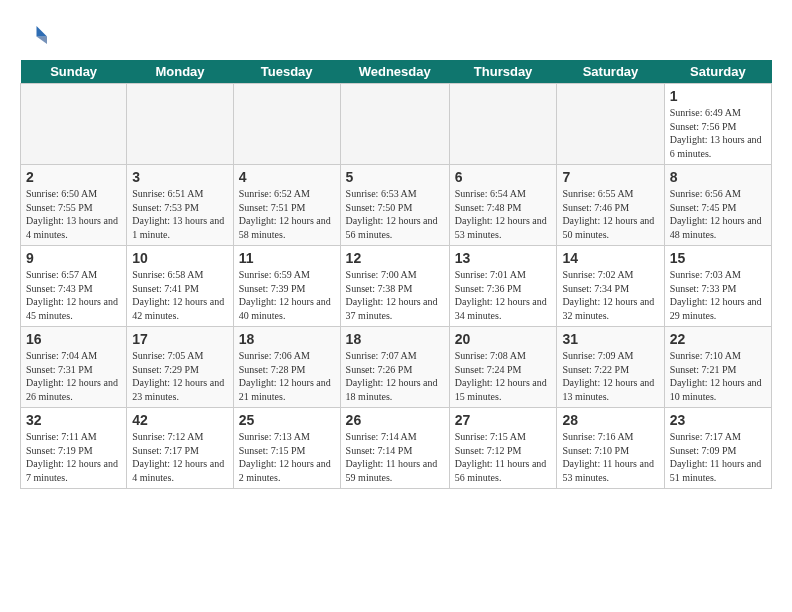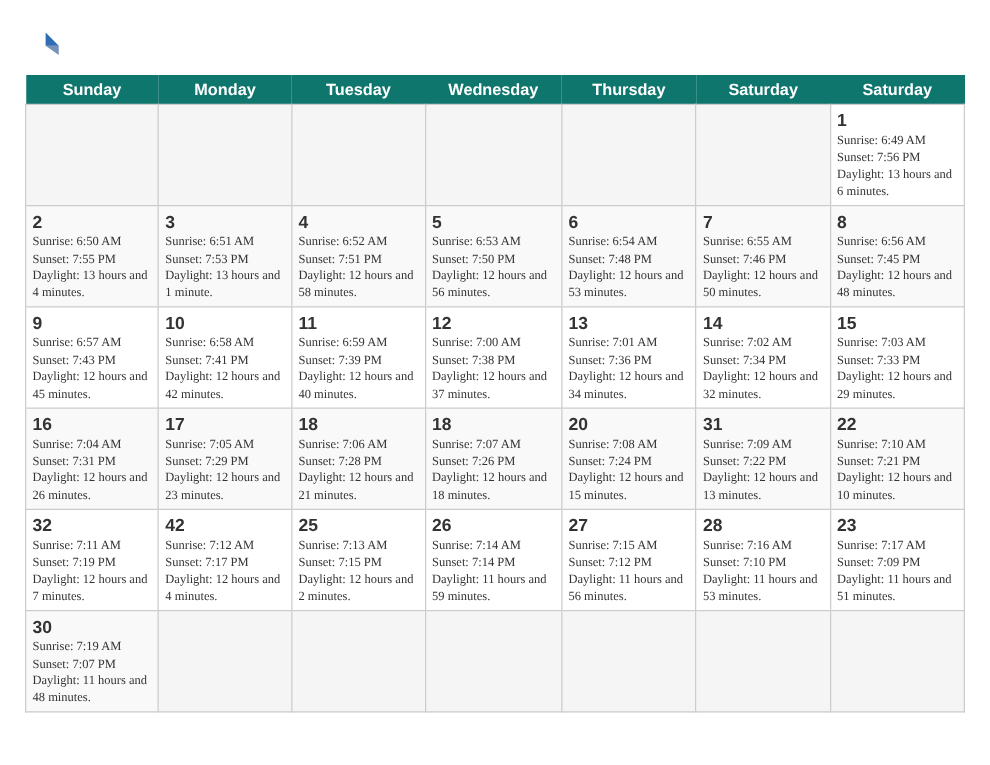--- a/index.html
+++ b/index.html
@@ -244,26 +244,14 @@
         </td>
         <td>
           <span class="day-num">28</span>
           <div class="day-info">Sunrise: 7:16 AM<br>Sunset: 7:10 PM<br>Daylight: 11 hours and 53 minutes.</div>
         </td>
         <td>
           <span class="day-num">23</span>
           <div class="day-info">Sunrise: 7:17 AM<br>Sunset: 7:09 PM<br>Daylight: 11 hours and 51 minutes.</div>
         </td>
       </tr>
-      <tr>
-        <td>
-          <span class="day-num">30</span>
-          <div class="day-info">Sunrise: 7:19 AM<br>Sunset: 7:07 PM<br>Daylight: 11 hours and 48 minutes.</div>
-        </td>
-        <td class="empty"></td>
-        <td class="empty"></td>
-        <td class="empty"></td>
-        <td class="empty"></td>
-        <td class="empty"></td>
-        <td class="empty"></td>
-      </tr>
     </tbody>
 </table>
 
 </body></html>

